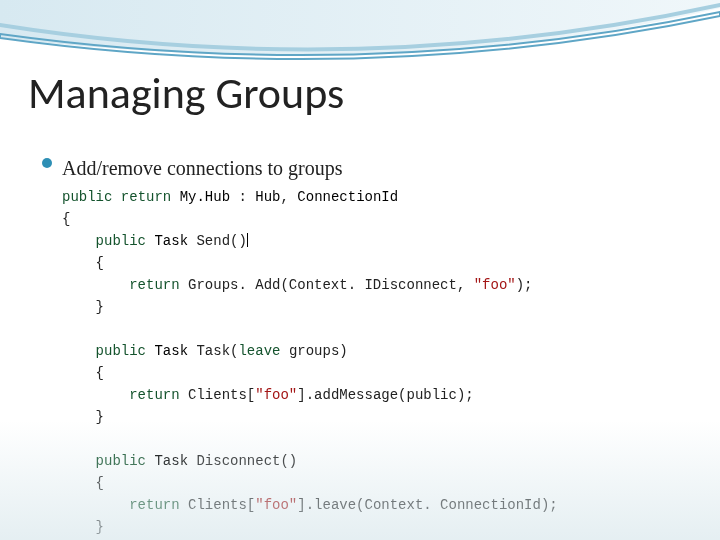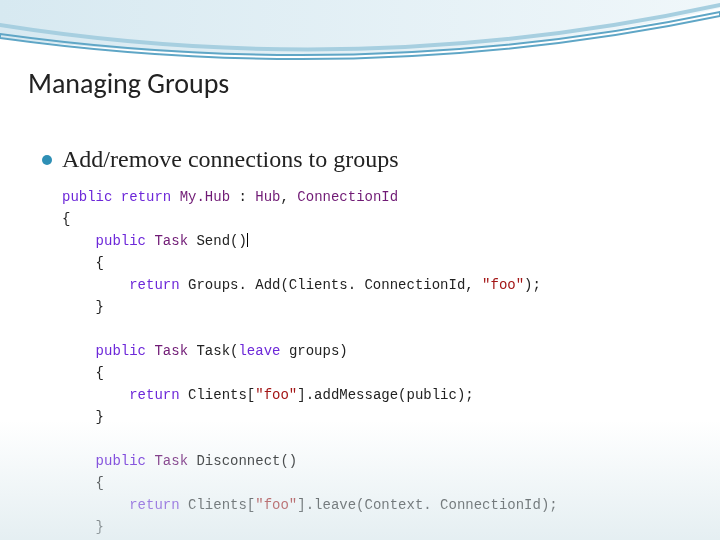--- a/index.html
+++ b/index.html
@@ -4,41 +4,41 @@
 <style>
   * { margin: 0; padding: 0; box-sizing: border-box; }
   html, body { width: 720px; height: 540px; overflow: hidden; font-family: Georgia, 'Times New Roman', serif; background: #fff; }
   .slide { position: relative; width: 720px; height: 540px; background: #fff; }
   .swoosh {
     position: absolute; top: 0; left: 0; width: 720px; height: 80px; pointer-events: none;
   }
   .swoosh svg { width: 720px; height: 80px; display: block; }
   .title {
     position: absolute; top: 66px; left: 28px;
-    font-size: 28px; color: #222; font-weight: 400;
+    font-size: 44px; color: #222; font-weight: 400;
     font-family: Calibri, 'Segoe UI', Arial, sans-serif;
   }
   .bullet-row {
     position: absolute; top: 146px; left: 42px; display: flex; align-items: center; gap: 10px;
   }
   .bullet-dot {
     width: 10px; height: 10px; border-radius: 50%; background: #2e8fb5;
     flex: 0 0 auto;
   }
   .bullet-text {
-    font-size: 24px; color: #222;
+    font-size: 20px; color: #222; margin-top: 11px;
   }
   .code {
     position: absolute; top: 186px; left: 62px; right: 40px;
     font-family: Consolas, 'Courier New', monospace;
     font-size: 14px; line-height: 22px; color: #222;
     white-space: pre;
   }
-  .kw  { color: #6d28d9; }   
-  .typ { color: #701a75; }   
+  .kw  { color: #14532d; }   
+  .typ { color: #000000; }   
   .str { color: #a31515; }   
   .txt { color: #222; }
   .bg-fade {
     position: absolute; left: 0; right: 0; bottom: 0; height: 120px;
     background: linear-gradient(180deg, rgba(230,240,244,0) 0%, rgba(215,230,235,0.65) 100%);
     pointer-events: none;
   }
   .cursor {
     display: inline-block; width: 1px; height: 14px; background: #000; vertical-align: -2px;
   }
@@ -66,21 +66,21 @@
 
   <div class="bullet-row">
     <span class="bullet-dot"></span>
     <span class="bullet-text">Add/remove connections to groups</span>
   </div>
 
   <div class="code"><span class="kw">public</span> <span class="kw">return</span> <span class="typ">My.Hub</span><span class="txt"> : </span><span class="typ">Hub</span><span class="txt">, </span><span class="typ">ConnectionId</span>
 {
     <span class="kw">public</span> <span class="typ">Task</span> <span class="txt">Send</span><span class="txt">()</span><span class="cursor"></span>
     {
-        <span class="kw">return</span><span class="txt"> Groups. Add(Clients. ConnectionId, </span><span class="str">"foo"</span><span class="txt">);</span>
+        <span class="kw">return</span><span class="txt"> Groups. Add(Context. IDisconnect, </span><span class="str">"foo"</span><span class="txt">);</span>
     }
 
     <span class="kw">public</span> <span class="typ">Task</span> <span class="txt">Task</span><span class="txt">(</span><span class="kw">leave</span><span class="txt"> groups</span><span class="txt">)</span>
     {
         <span class="kw">return</span><span class="txt"> Clients[</span><span class="str">"foo"</span><span class="txt">].addMessage(public);</span>
     }
 
     <span class="kw">public</span> <span class="typ">Task</span> <span class="txt">Disconnect</span><span class="txt">()</span>
     {
         <span class="kw">return</span><span class="txt"> Clients[</span><span class="str">"foo"</span><span class="txt">].leave(Context. ConnectionId);</span>

